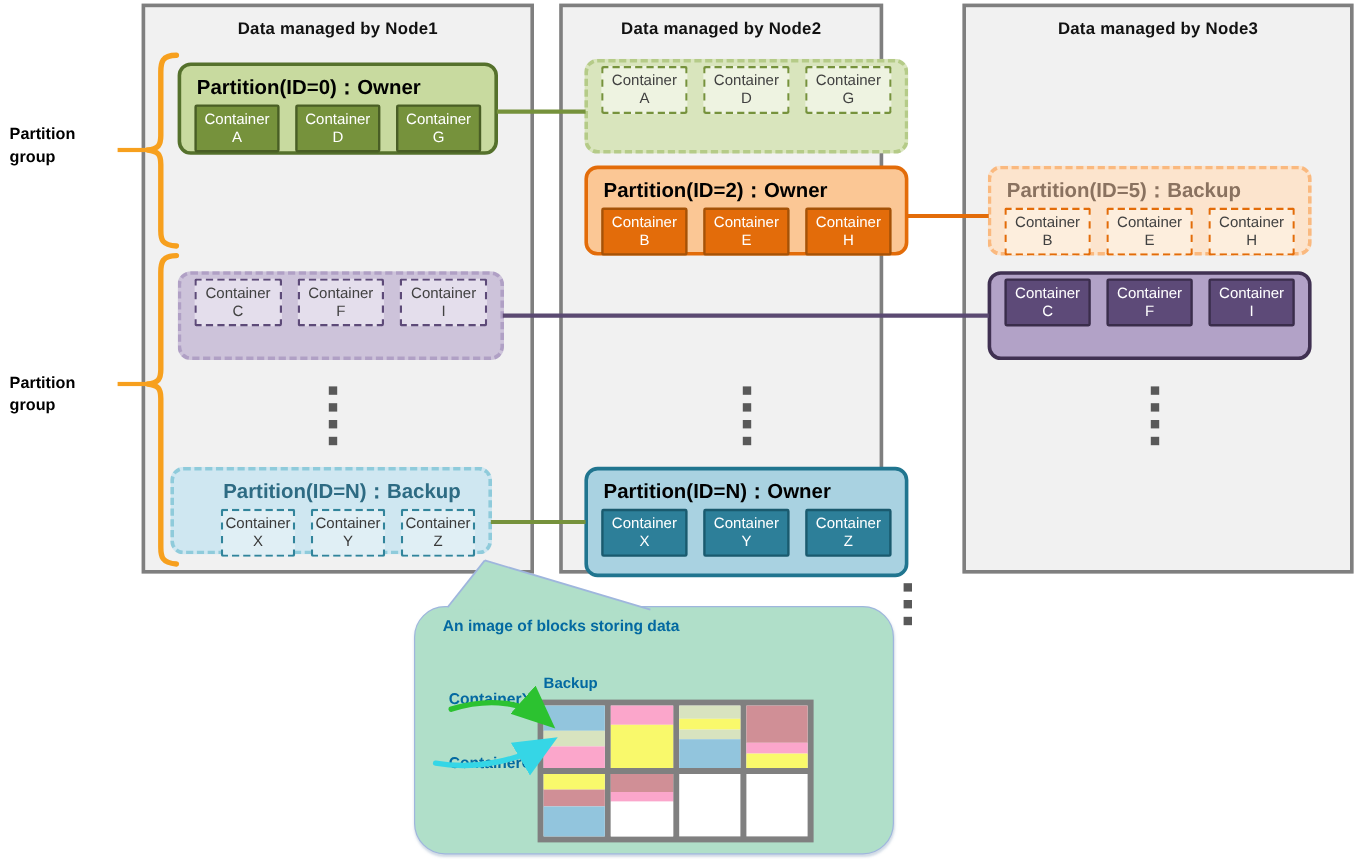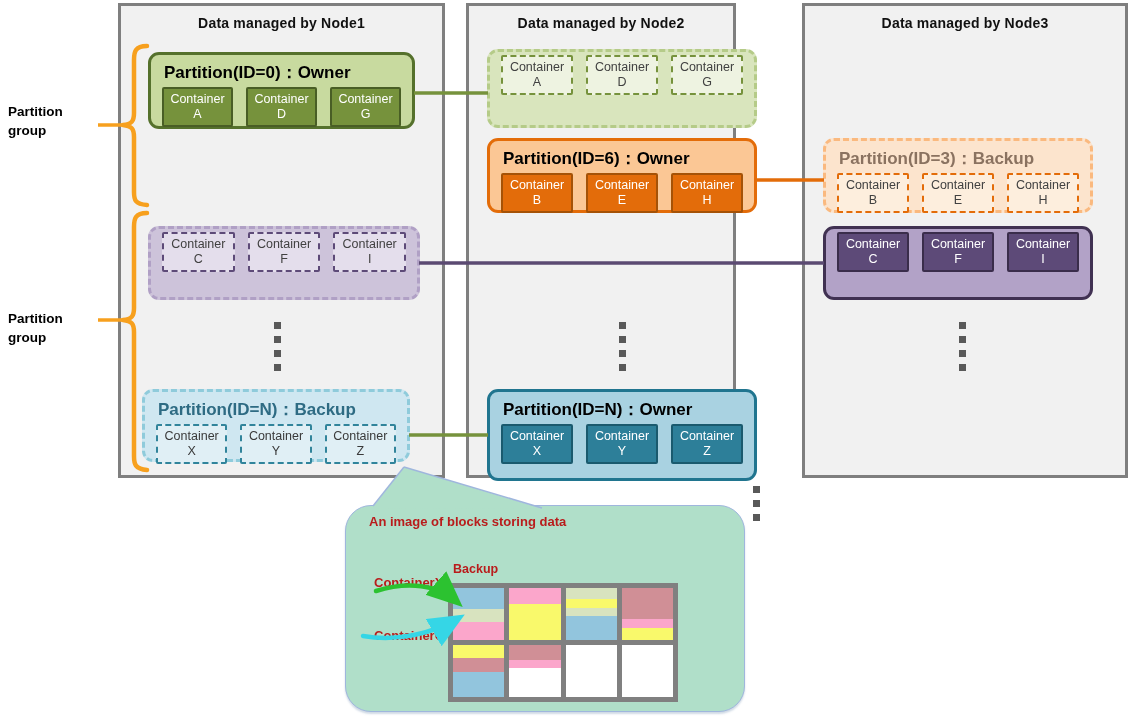--- a/index.html
+++ b/index.html
@@ -41,21 +41,21 @@
   .grp-label{position:absolute;left:8px;font-size:13.5px;font-weight:bold;color:#000;line-height:18.5px;z-index:3;}
 
   .vdots{position:absolute;display:flex;flex-direction:column;gap:7px;z-index:2;}
   .vdots i{display:block;width:7px;height:7px;background:#595959;}
 
   #overlay{position:absolute;left:0;top:0;width:1130px;height:716px;z-index:50;pointer-events:none;}
 
   .bubble{position:absolute;left:345px;top:505px;width:400px;height:207px;background:#b0dfc9;
           border:1.5px solid #9fb6dd;border-radius:26px;box-sizing:border-box;z-index:5;
           box-shadow:0 2px 2px rgba(120,150,180,.35);}
-  .bubble .t{position:absolute;font-weight:bold;color:#b91c1c;white-space:nowrap;}
+  .bubble .t{position:absolute;font-weight:bold;color:#0369a1;white-space:nowrap;}
   .b-line1{left:23px;top:8px;font-size:13px;}
   .b-line2{left:36px;top:28px;font-size:13px;}
   .b-line2 .bullet{font-size:8px;vertical-align:5px;margin-right:2px;}
   .b-block{left:107px;top:56px;font-size:12.5px;}
   .b-cx{left:28px;top:69px;font-size:13px;}
   .b-cc{left:28px;top:122px;font-size:13px;}
 
   .bgrid{position:absolute;left:448px;top:583px;width:230px;height:119px;background:#808080;
          display:grid;grid-template-columns:repeat(4,1fr);grid-template-rows:1fr 1fr;gap:5px;
          padding:5px;box-sizing:border-box;z-index:6;}
@@ -115,39 +115,39 @@
           <span>D</span>
         </div>
       <div class="cbox">
           <span>Container</span>
           <span>G</span>
         </div>
     </div>
   </div>
 
   <div class="partition orange owner" style="left:487px;top:138px;width:270px;height:75px;">
-    <div class="ptitle">Partition(ID=6)：Owner</div>
+    <div class="ptitle">Partition(ID=2)：Owner</div>
     <div class="crow">
       <div class="cbox">
           <span>Container</span>
           <span>B</span>
         </div>
       <div class="cbox">
           <span>Container</span>
           <span>E</span>
         </div>
       <div class="cbox">
           <span>Container</span>
           <span>H</span>
         </div>
     </div>
   </div>
 
   <div class="partition orange backup" style="left:823px;top:138px;width:270px;height:75px;">
-    <div class="ptitle">Partition(ID=3)：Backup</div>
+    <div class="ptitle">Partition(ID=5)：Backup</div>
     <div class="crow">
       <div class="cbox">
           <span>Container</span>
           <span>B</span>
         </div>
       <div class="cbox">
           <span>Container</span>
           <span>E</span>
         </div>
       <div class="cbox">
@@ -184,21 +184,21 @@
           <span>Container</span>
           <span>F</span>
         </div>
       <div class="cbox">
           <span>Container</span>
           <span>I</span>
         </div>
     </div>
   </div>
 
-  <div class="partition blue backup" style="left:142px;top:389px;width:268px;height:73px;">
+  <div class="partition blue backup" style="left:142px;top:389px;width:268px;height:73px;padding-left:28px;">
     <div class="ptitle">Partition(ID=N)：Backup</div>
     <div class="crow">
       <div class="cbox">
           <span>Container</span>
           <span>X</span>
         </div>
       <div class="cbox">
           <span>Container</span>
           <span>Y</span>
         </div>

